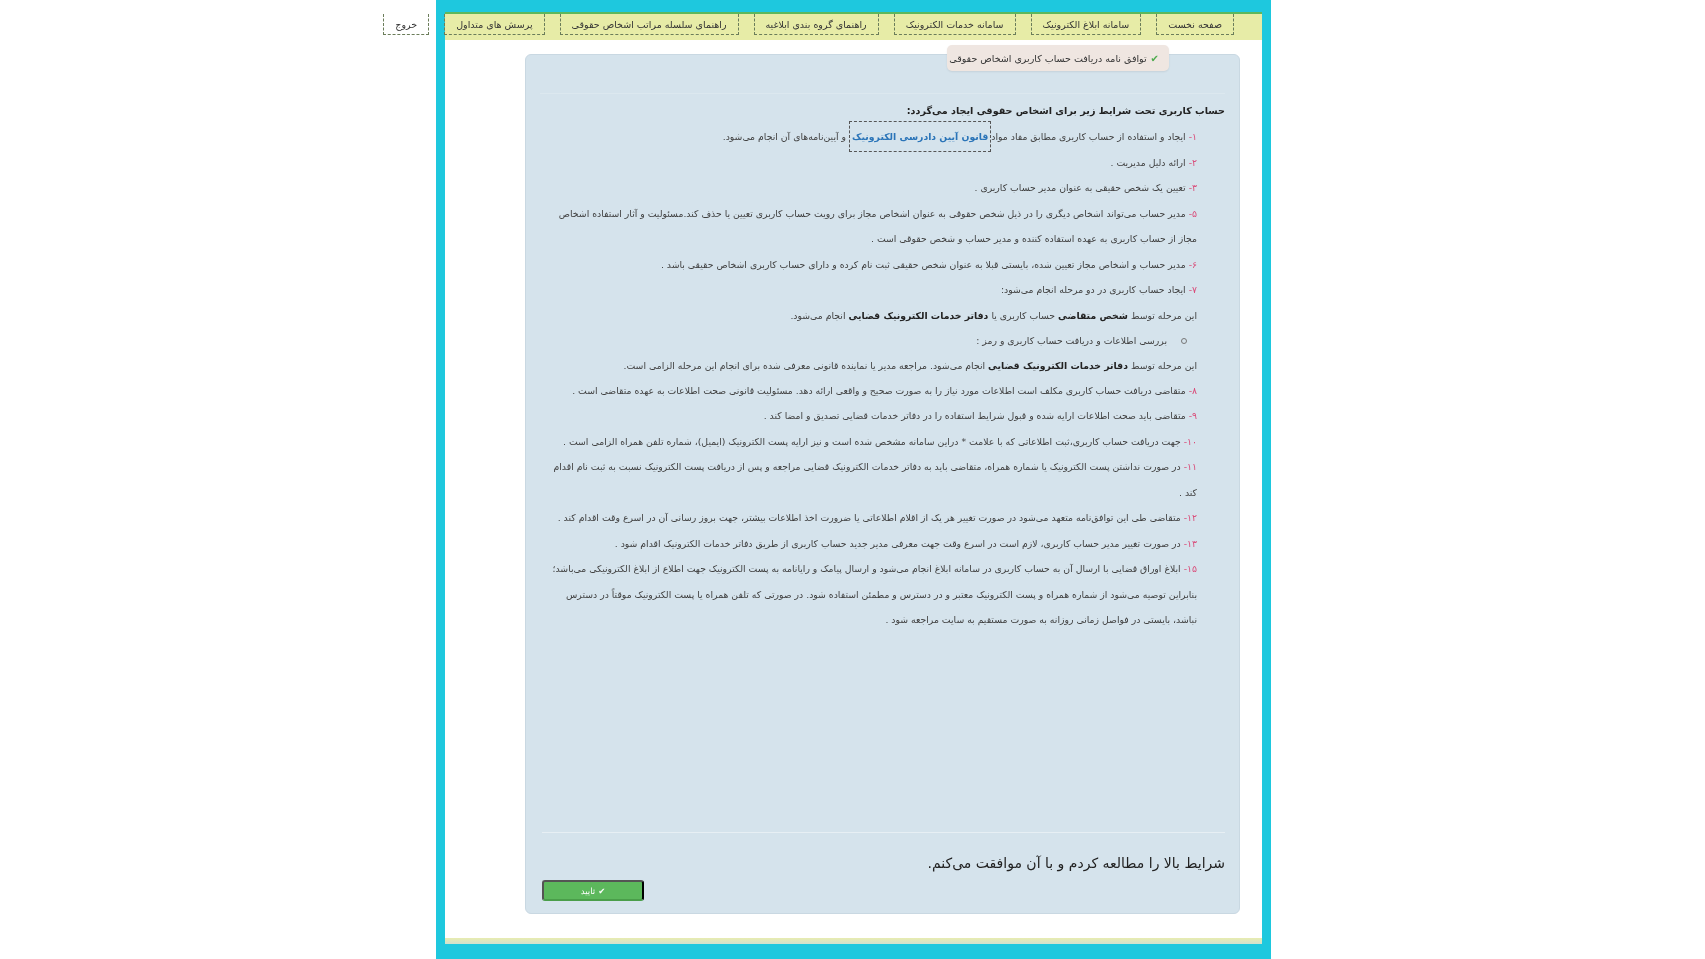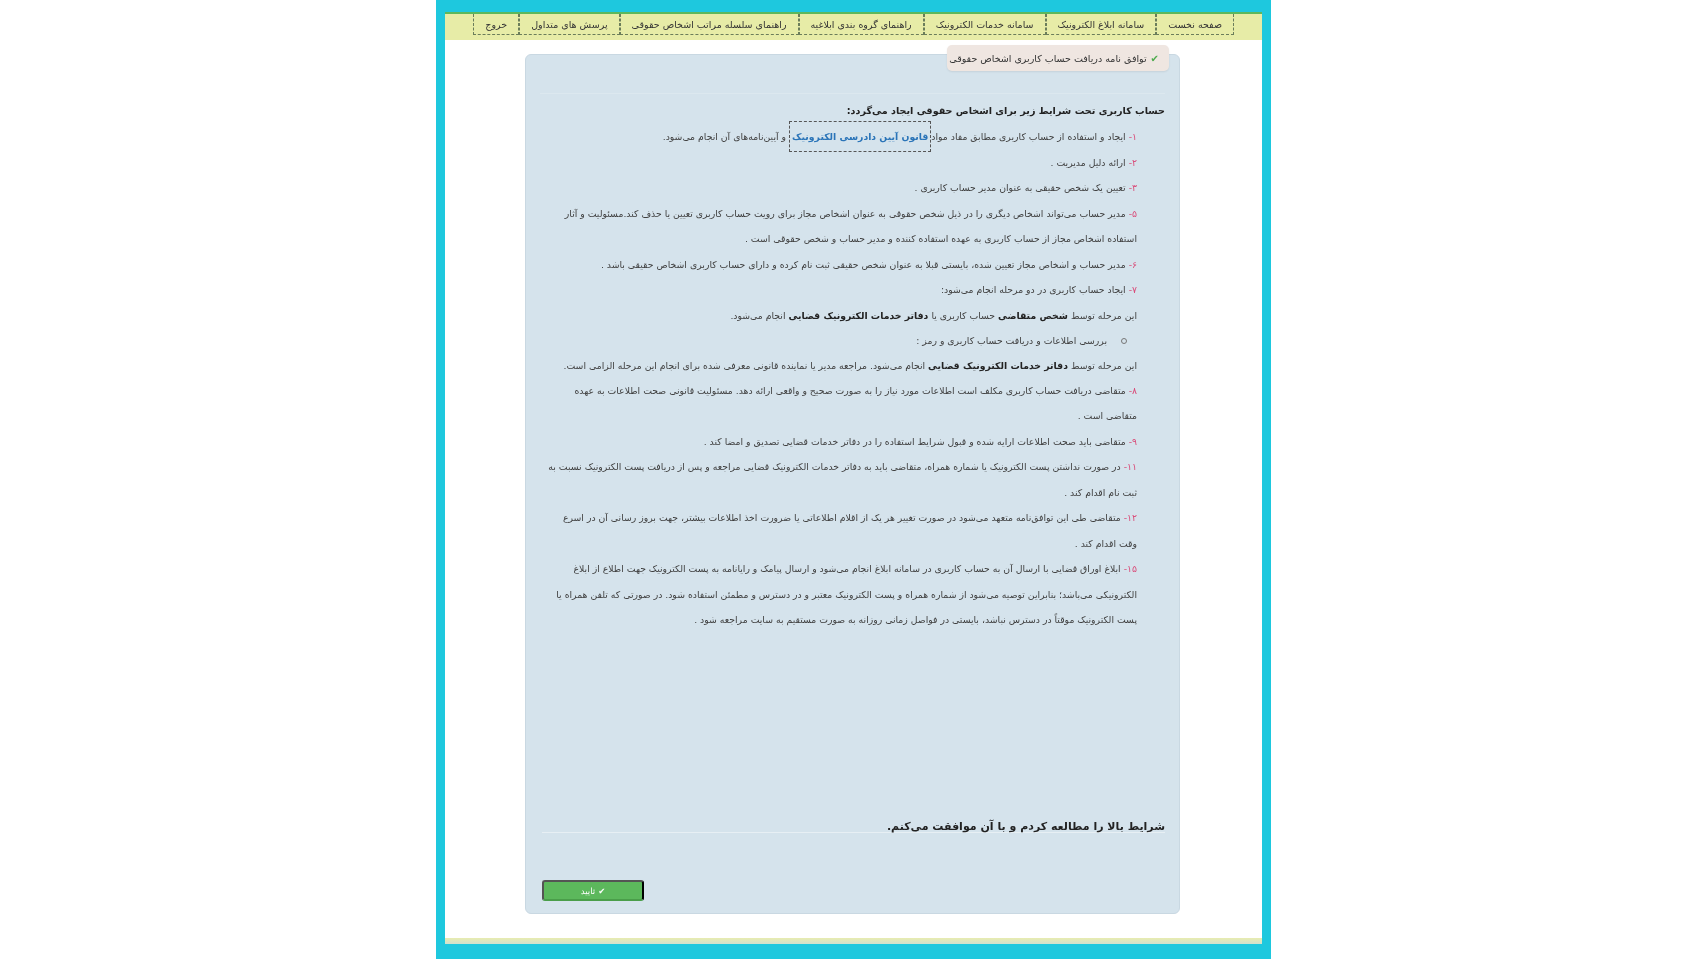--- a/index.html
+++ b/index.html
@@ -20,25 +20,25 @@
     background:linear-gradient(to bottom,#e9ecb0,#cfe1d0);
   }
   .navbar {
     position:absolute; left:0; top:0; width:100%; height:28px;
     background:#e7eca7; border-top:2px solid #5cb85c;
     direction:rtl; display:flex; align-items:stretch;
     padding-right:28px; box-sizing:border-box;
   }
   .nav-item {
     font-size:9.5px; color:#333; display:flex; align-items:center; justify-content:center;
-    border:1px dashed #6b7d5a; border-top:none; padding:0 11px; margin-left:0;
+    border:1px dashed #6b7d5a; border-top:none; padding:0 11px; margin-left:15px;
     white-space:nowrap; cursor:pointer; height:21px; box-sizing:border-box;
   }
   .panel {
-    position:absolute; left:80px; top:42px; width:655px; height:860px;
+    position:absolute; left:80px; top:42px; width:715px; height:860px;
     background:#d5e3ec; border-radius:6px;
     border:1px solid #c9d8e2; box-sizing:border-box;
   }
   .tab {
     position:absolute; left:502px; top:33px; width:222px; height:26px;
     background:#efe6e1; border-radius:5px; direction:rtl;
     display:flex; align-items:center; padding-right:10px; box-sizing:border-box;
     font-size:9.5px; color:#333; box-shadow:0 1px 2px rgba(0,0,0,0.08);
   }
   .tab .check { color:#4caa4c; margin-left:4px; font-size:10px; }
@@ -52,21 +52,21 @@
   .num { color:#d94c79; }
   .sub-bullet { padding-right:58px; line-height:25px; position:relative; }
   .sub-bullet::before {
     content:""; position:absolute; right:38px; top:10px; width:4px; height:4px;
     border:1px solid #777; border-radius:50%;
   }
   .sub-text { padding-right:28px; line-height:25px; text-indent:0;text-align:right; }
   b { color:#222; }
   .law-link { color:#2a74b8; border:1px dashed #555; padding:9px 2px; font-weight:bold; }
   .hr { position:absolute; left:16px; right:14px; top:777px; height:1px; background:#e7eff4; }
-  .agree { position:absolute; right:14px; top:765px; direction:rtl; font-size:11px; font-weight:bold; color:#222; }
+  .agree { position:absolute; right:14px; top:800px; direction:rtl; font-size:14px; font-weight:normal; color:#222; }
   .ok-btn {
     position:absolute; left:16px; top:825px; width:102px; height:21px;
     background:#5cb85c; border-radius:3px; color:#fff; font-size:8.5px;
     display:flex; align-items:center; justify-content:center; direction:rtl;
     border-bottom:2px solid #4a9e4a; box-sizing:border-box; cursor:pointer;
   }
   .ok-btn .check { margin-left:3px; }
 </style>
 </head>
 <body>
@@ -110,22 +110,24 @@
       </div>
       <div class="sub-bullet">بررسی اطلاعات و دریافت حساب کاربری و رمز :</div>
       <div class="sub-text">
         <span>این مرحله توسط</span>
         <b>دفاتر خدمات الکترونیک قضایی</b>
         <span>انجام می‌شود. مراجعه مدیر یا نماینده قانونی معرفی شده برای انجام این مرحله الزامی است.</span>
       </div>
 
       <div class="item"><span class="num">۸-</span> <span>متقاضی دریافت حساب کاربری مکلف است اطلاعات مورد نیاز را به صورت صحیح و واقعی ارائه دهد. مسئولیت قانونی صحت اطلاعات به عهده متقاضی است .</span></div>
       <div class="item"><span class="num">۹-</span> <span>متقاضی باید صحت اطلاعات ارایه شده و قبول شرایط استفاده را در دفاتر خدمات قضایی تصدیق و امضا کند .</span></div>
+      <div class="item"><span class="num">۱۰-</span> <span>جهت دریافت حساب کاربری،ثبت اطلاعاتی که با علامت * دراین سامانه مشخص شده است و نیز ارایه پست الکترونیک (ایمیل)، شماره تلفن همراه الزامی است .</span></div>
       <div class="item"><span class="num">۱۱-</span> <span>در صورت نداشتن پست الکترونیک یا شماره همراه، متقاضی باید به دفاتر خدمات الکترونیک قضایی مراجعه و پس از دریافت پست الکترونیک نسبت به ثبت نام اقدام کند .</span></div>
       <div class="item"><span class="num">۱۲-</span> <span>متقاضی طی این توافق‌نامه متعهد می‌شود در صورت تغییر هر یک از اقلام اطلاعاتی یا ضرورت اخذ اطلاعات بیشتر، جهت بروز رسانی آن در اسرع وقت اقدام کند .</span></div>
+      <div class="item"><span class="num">۱۳-</span> <span>در صورت تغییر مدیر حساب کاربری، لازم است در اسرع وقت جهت معرفی مدیر جدید حساب کاربری از طریق دفاتر خدمات الکترونیک اقدام شود .</span></div>
       <div class="item"><span class="num">۱۵-</span> <span>ابلاغ اوراق قضایی با ارسال آن به حساب کاربری در سامانه ابلاغ انجام می‌شود و ارسال پیامک و رایانامه به پست الکترونیک جهت اطلاع از ابلاغ الکترونیکی می‌باشد؛ بنابراین توصیه می‌شود از شماره همراه و پست الکترونیک معتبر و در دسترس و مطمئن استفاده شود. در صورتی که تلفن همراه یا پست الکترونیک موقتاً در دسترس نباشد، بایستی در فواصل زمانی روزانه به صورت مستقیم به سایت مراجعه شود .</span></div>
     </div>
 
     <div class="hr"></div>
     <div class="agree">شرایط بالا را مطالعه کردم و با آن موافقت می‌کنم.</div>
     <button class="ok-btn">
       <span class="check">✔</span>
       <span>تایید</span>
     </button>
   </div>

